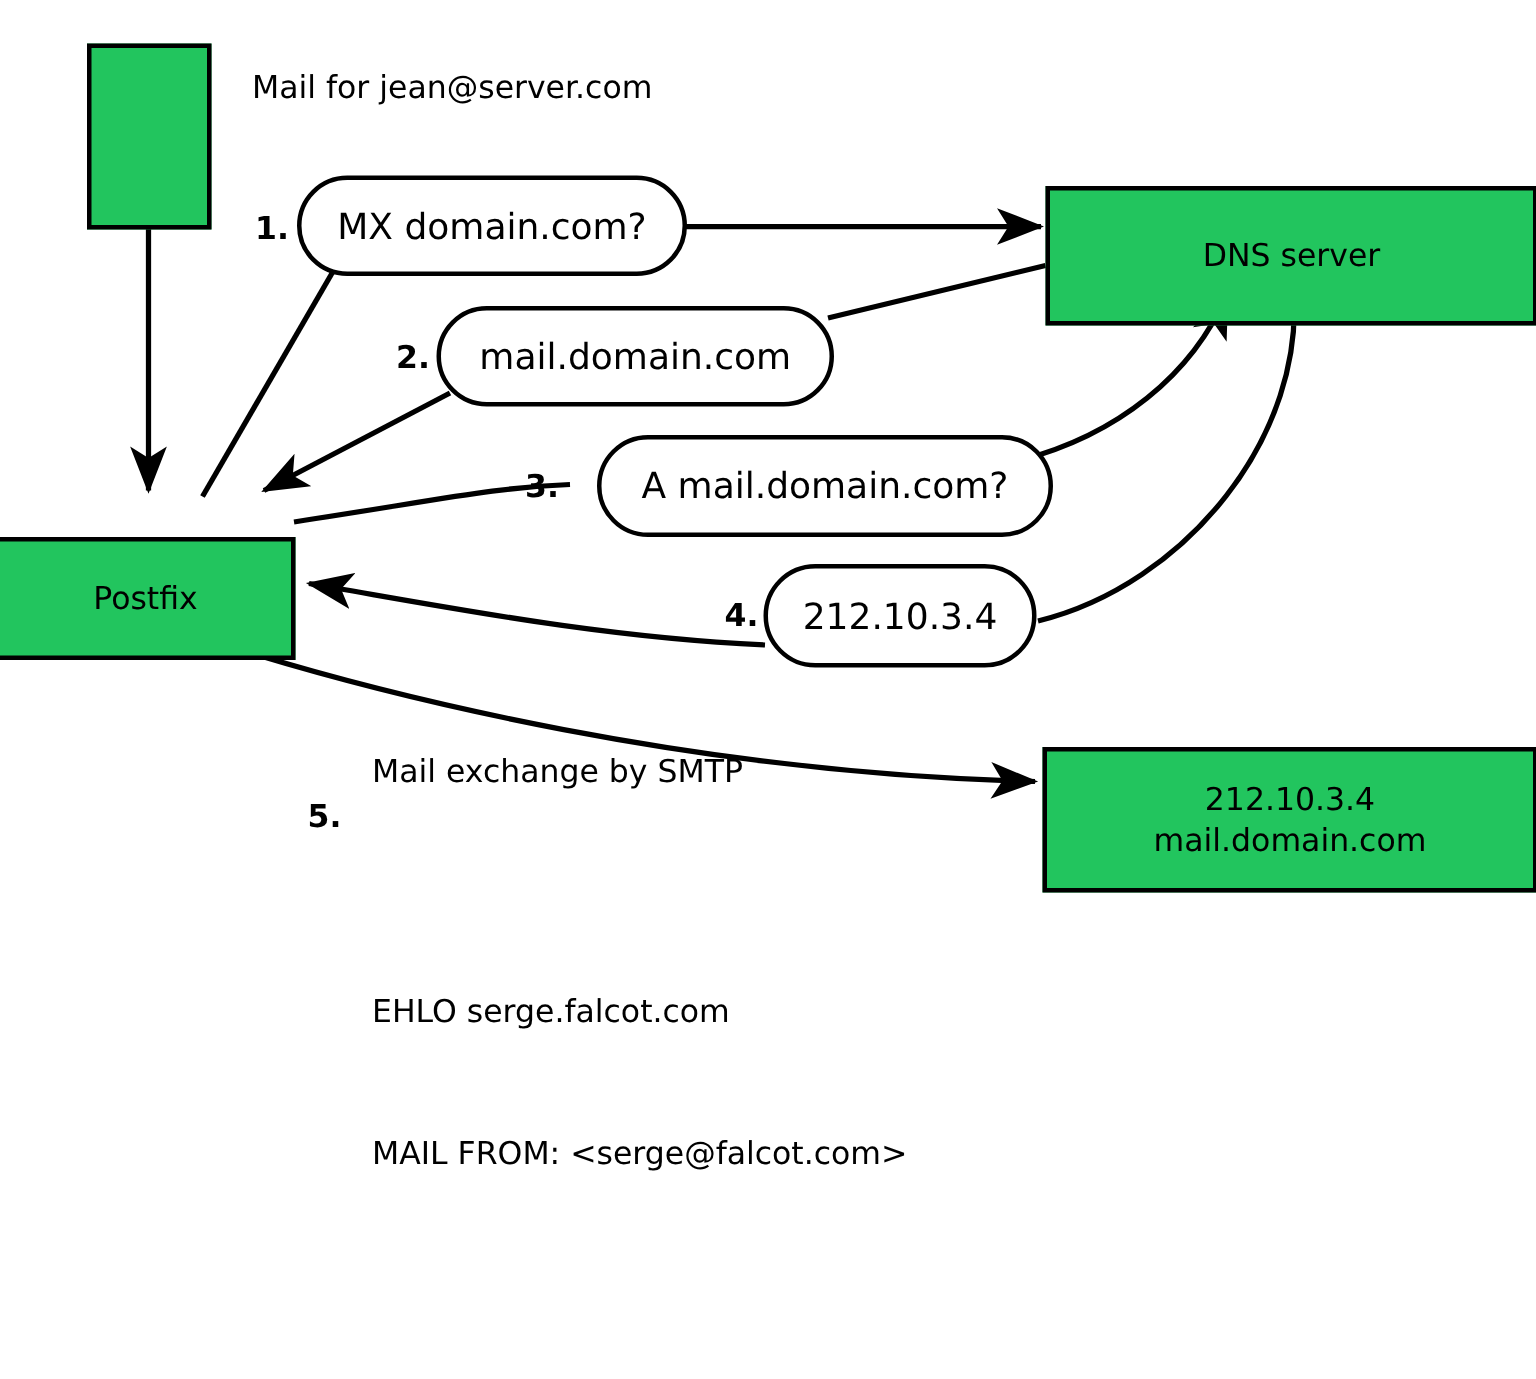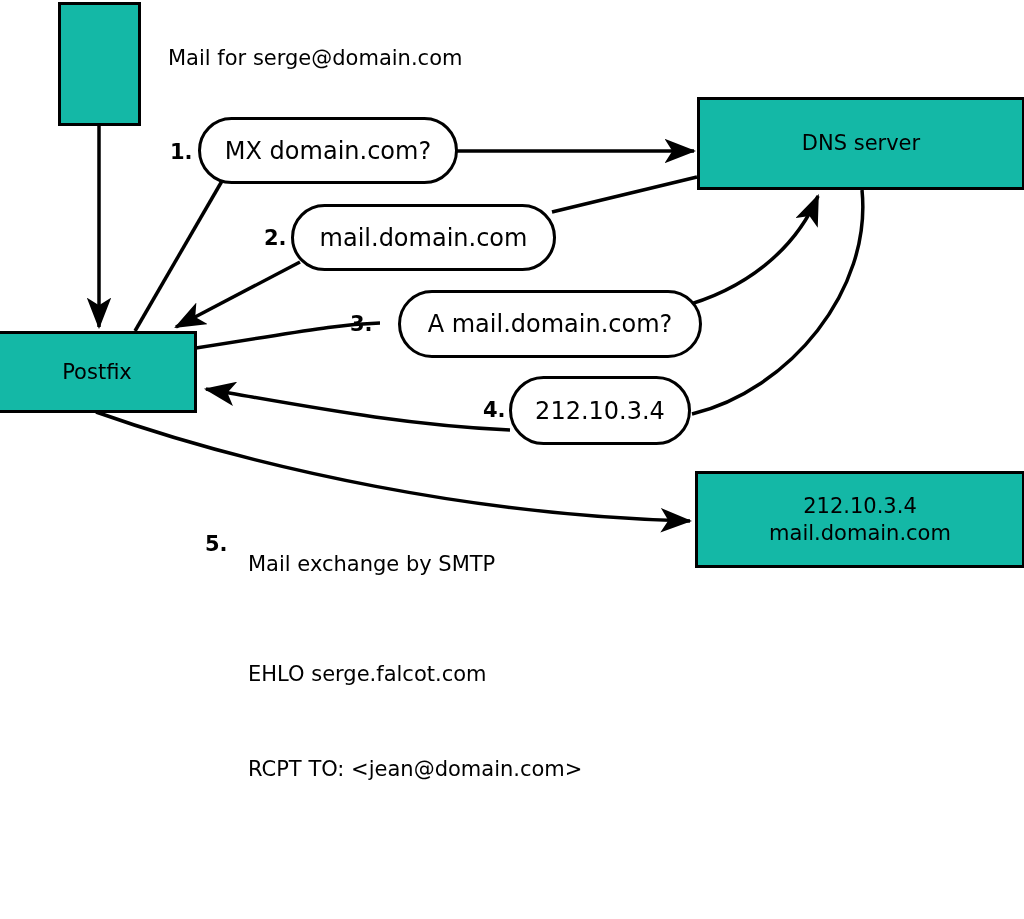--- a/index.html
+++ b/index.html
@@ -21,29 +21,30 @@
     position: absolute;
     top: 0;
     left: 0;
     width: 1024px;
     height: 919px;
   }
   .node-box {
     position: absolute;
     box-sizing: border-box;
     border: 3px solid #000000;
-    background: #14b8a6;
+    background: #22c55e;
     display: flex;
     align-items: center;
     justify-content: center;
     flex-direction: column;
     font-size: 21px;
     color: #000000;
     line-height: 1.24;
     text-align: center;
+    margin-top: 27px;
   }
   .bubble {
     position: absolute;
     box-sizing: border-box;
     border: 3.5px solid #000000;
     background: #ffffff;
     display: flex;
     align-items: center;
     justify-content: center;
     font-size: 24px;
@@ -103,21 +104,21 @@
 
     <path d="M510,430 C 400,425 300,405 206,389" fill="none" stroke="#000000" stroke-width="3.5" marker-end="url(#arrowhead)"></path>
 
     <path d="M96,412 C 260,470 480,516 690,521" fill="none" stroke="#000000" stroke-width="3.5" marker-end="url(#arrowhead)"></path>
   </svg>
 
   <div class="node-box" style="left:58px; top:2px; width:83px; height:124px;">
     <span></span>
   </div>
 
-  <div class="plain-label" style="left:168px; top:46px;">Mail for serge@domain.com</div>
+  <div class="plain-label" style="left:168px; top:46px;">Mail for jean@server.com</div>
 
   <div class="node-box" style="left:-3px; top:331px; width:200px; height:82px;">
     <span>Postfix</span>
   </div>
 
   <div class="node-box" style="left:697px; top:97px; width:328px; height:93px;">
     <span>DNS server</span>
   </div>
 
   <div class="node-box" style="left:695px; top:471px; width:330px; height:97px;">
@@ -139,25 +140,25 @@
   <div class="bubble" style="left:398px; top:290px; width:304px; height:68px; border-radius:34px;">
     <span>A mail.domain.com?</span>
   </div>
 
   <div class="step-num" style="left:483px; top:398px;">4.</div>
   <div class="bubble" style="left:509px; top:376px; width:182px; height:69px; border-radius:35px;">
     <span>212.10.3.4</span>
   </div>
 
   <div class="step-num" style="left:205px; top:532px;">5.</div>
-  <div class="plain-label" style="left:248px; top:552px;">Mail exchange by SMTP</div>
+  <div class="plain-label" style="left:248px; top:502px;">Mail exchange by SMTP</div>
 
   <div class="transcript" style="left:248px; top:596px;">
     <div>EHLO serge.falcot.com</div>
-    <div>RCPT TO: &lt;jean@domain.com&gt;</div>
+    <div>MAIL FROM: &lt;serge@falcot.com&gt;</div>
     
     
     
     
     
     
     
     
   </div>
 

